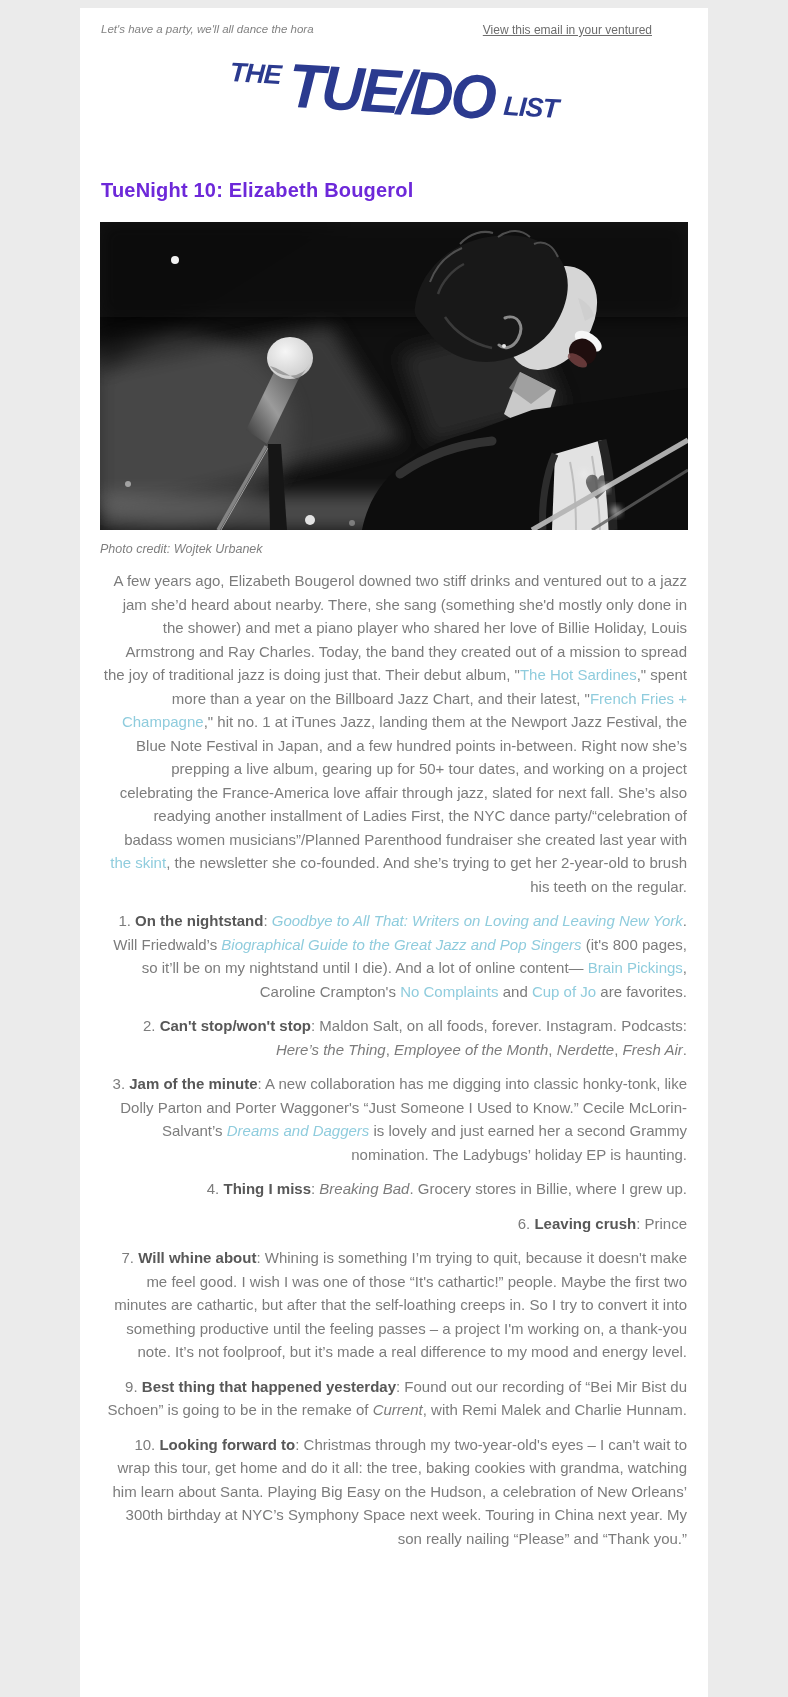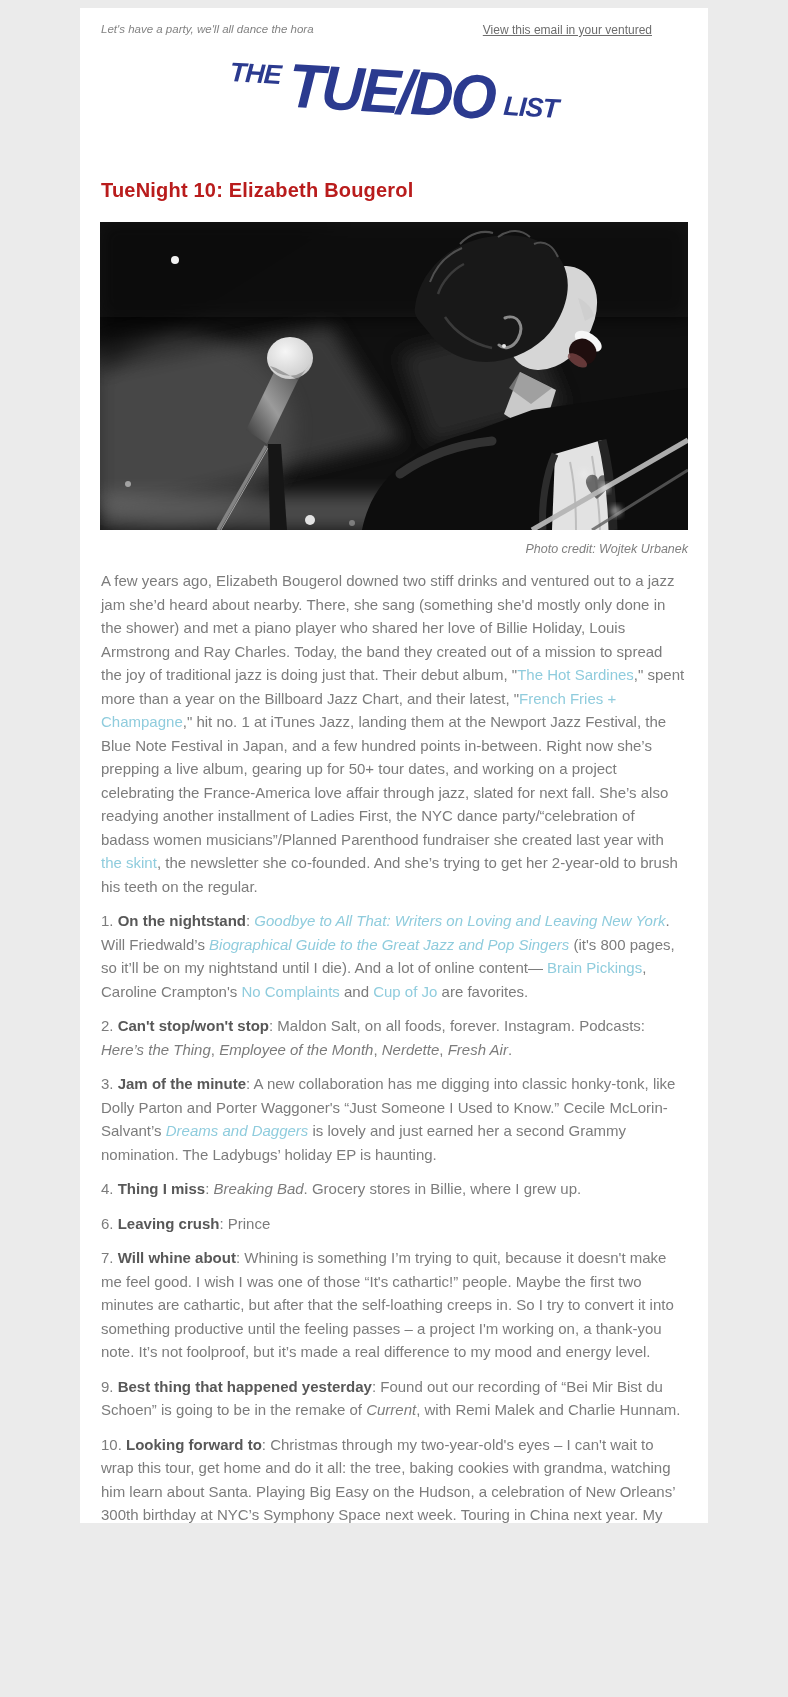--- a/index.html
+++ b/index.html
@@ -10,21 +10,21 @@
     --link:#8fccdd;
     --logo-blue:#2b3a8f;
   }
   *{margin:0;padding:0;box-sizing:border-box;}
   html,body{width:788px;}
   body{
     background:var(--page-bg);
     font-family:"Liberation Sans","DejaVu Sans",sans-serif;
     color:var(--body-text);
   }
-  .page{width:788px;height:1523px;overflow:hidden;padding-top:8px;}
+  .page{width:788px;height:1697px;overflow:hidden;padding-top:8px;}
   .container{
     width:628px;margin:0 auto;background:var(--container-bg);
     min-height:1689px;padding:0 20px 40px 20px;
   }
   
   .preheader{
     display:flex;justify-content:space-between;align-items:flex-start;
     padding:15px 36px 0 1px;
   }
   .tagline{font-size:11.5px;font-style:italic;color:#828282;}
@@ -37,35 +37,36 @@
   .logo-inner{
     display:inline-flex;align-items:flex-start;
     transform:rotate(3.5deg);
     font-weight:700;font-style:italic;
   }
   .logo-the{font-size:27px;letter-spacing:-1px;margin:4px 3px 0 0;}
   .logo-main{font-size:62px;line-height:.92;letter-spacing:-3px;transform:scaleX(.95);}
   .logo-list{font-size:27px;letter-spacing:-1px;align-self:flex-end;margin:0 0 5px 5px;}
   
   .title{
-    font-size:20px;font-weight:bold;color:#b91c1c;
+    font-size:20px;font-weight:bold;color:#6d28d9;
     margin:24px 0 0 1px;letter-spacing:.2px;
   }
   
   .photo{width:588px;height:308px;margin-top:20px;background:#111;}
   .photo svg{display:block;width:588px;height:308px;}
   .caption{
-    text-align:right;font-size:12.5px;font-style:italic;color:#7f7f7f;
+    text-align:left;font-size:12.5px;font-style:italic;color:#7f7f7f;
     margin-top:12px;
   }
   
   .body-copy{margin-top:13px;padding:0 1px;}
   .para{
     font-size:15px;line-height:23.5px;margin-top:11px;
     color:var(--body-text);
+    text-align:right;
   }
   .seg-p{color:var(--body-text);}
   .seg-b{font-weight:bold;color:var(--bold-text);}
   .seg-i{font-style:italic;}
   .seg-l{color:var(--link);text-decoration:none;cursor:pointer;}
   .seg-li{color:var(--link);font-style:italic;text-decoration:none;cursor:pointer;margin-top:28px;}
 </style>
 </head>
 <body>
 

